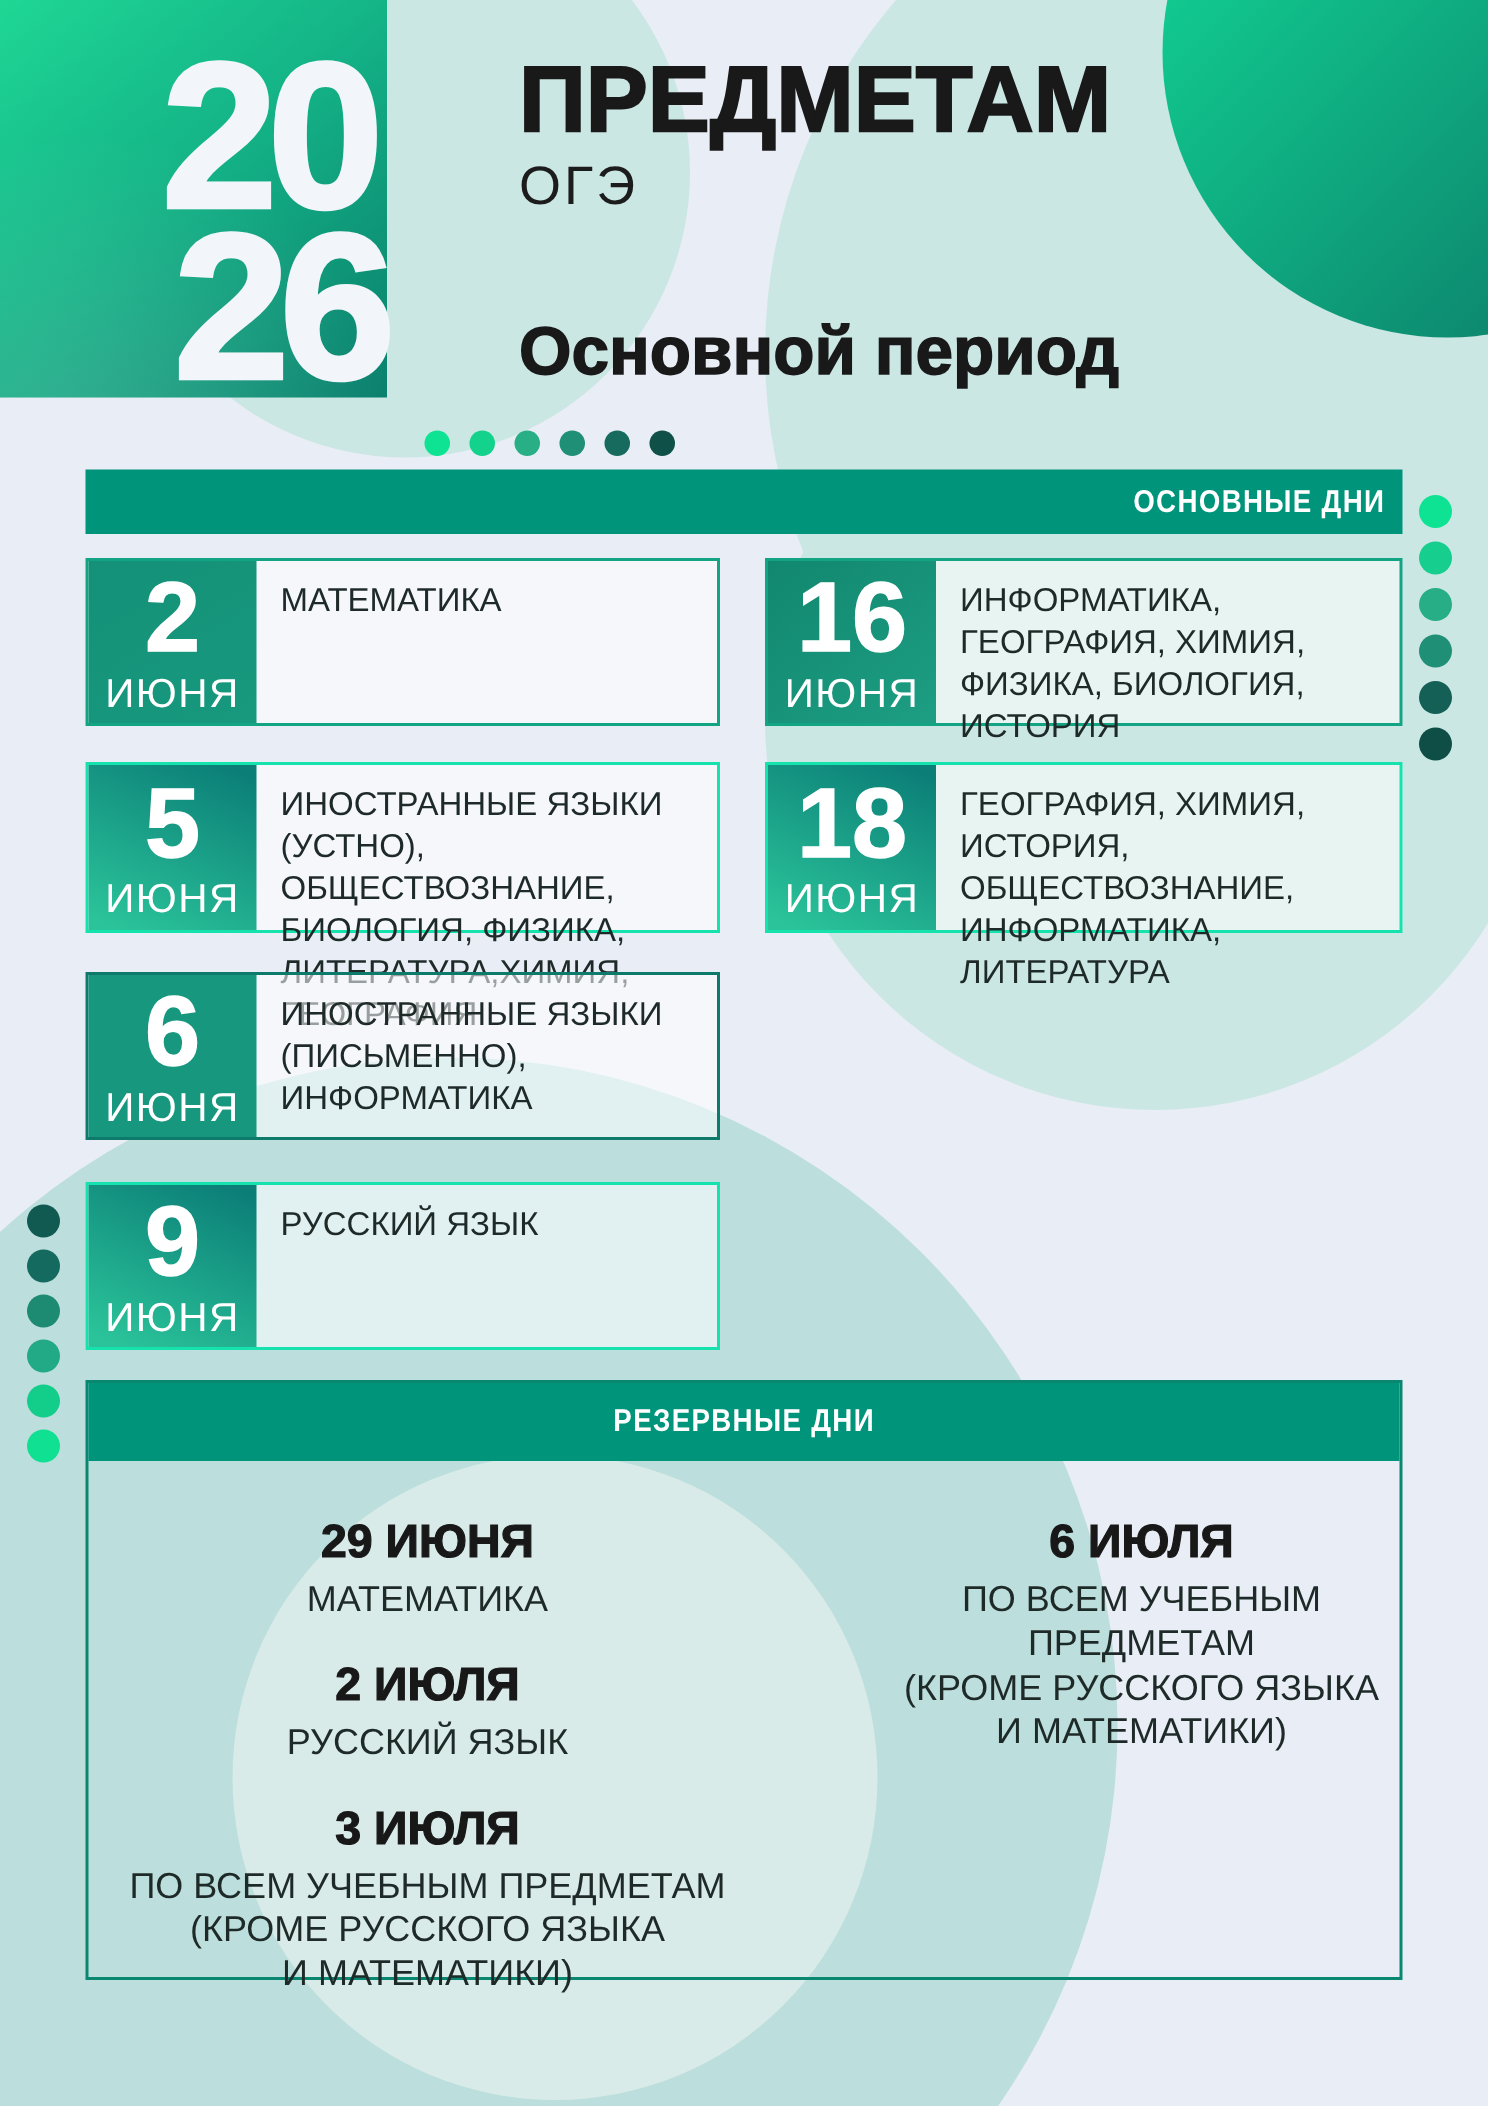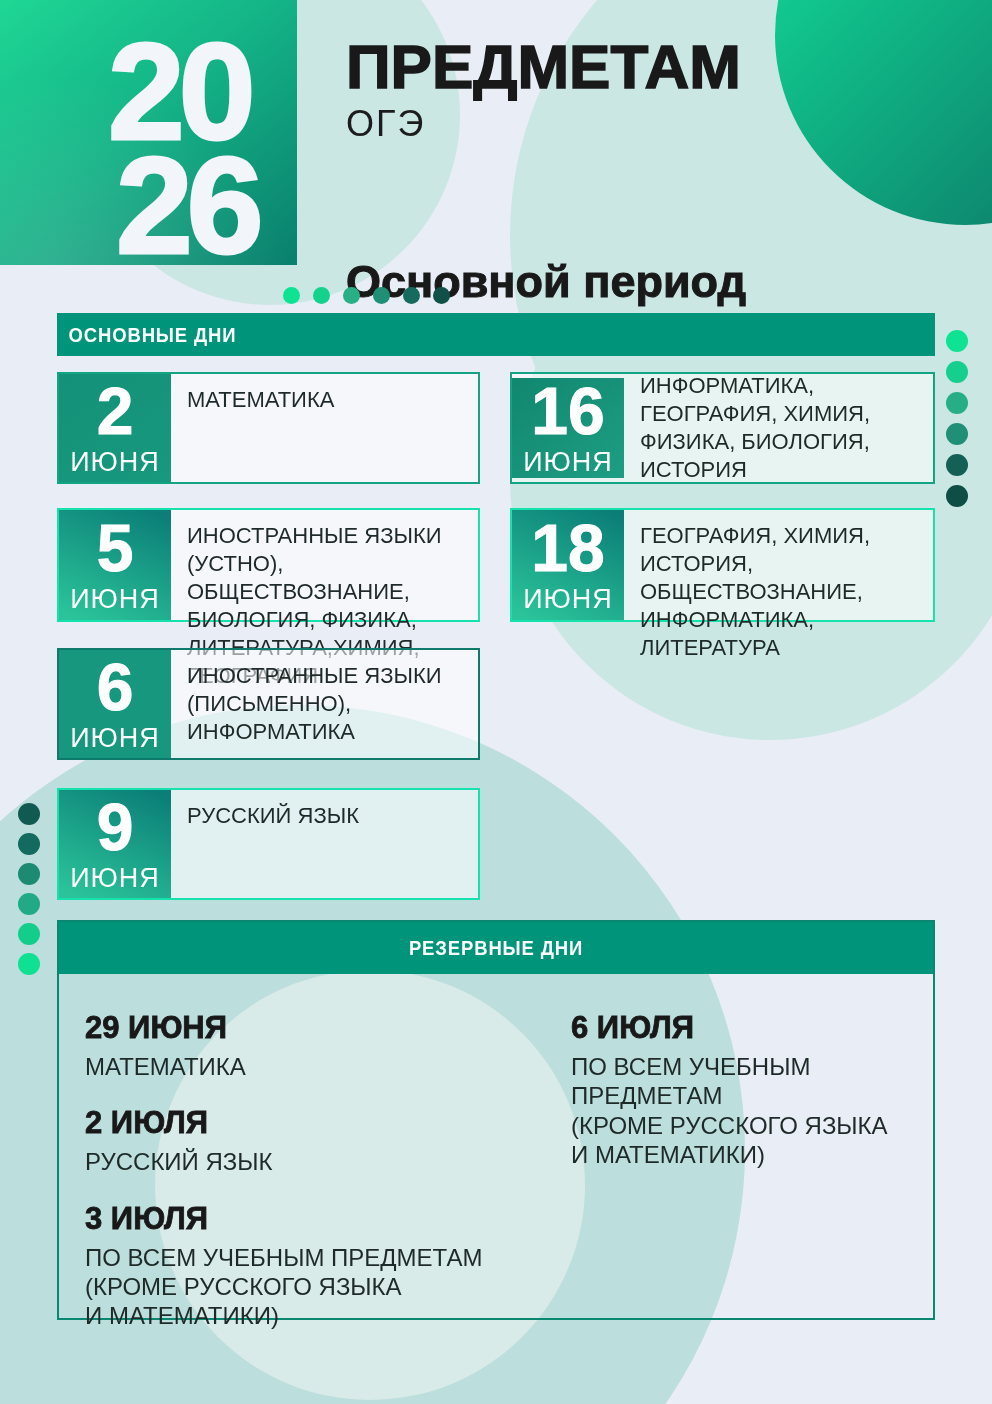--- a/index.html
+++ b/index.html
@@ -13,21 +13,21 @@
   .circle{position:absolute;border-radius:50%;z-index:0;}
   .c1{left:510px;top:-125px;width:720px;height:720px;background:var(--teal-tint,#CBE7E3);}
   .c4{left:510px;top:220px;width:520px;height:520px;background:var(--teal-tint,#CBE7E3);}
   .c3{left:80px;top:-75px;width:380px;height:380px;background:var(--teal-tint,#CBE7E3);}
   .c6{left:-145px;top:705px;width:890px;height:890px;background:#BCDEDD;}
   .c7{left:155px;top:970px;width:430px;height:430px;background:#D9EBE9;}
   .c2{left:775px;top:-155px;width:380px;height:380px;
       background:linear-gradient(135deg,#12D796 8%,#0C7A68 92%);}
   
   .year-badge{
-    position:absolute;left:0;top:0;width:297px;height:265px;z-index:2;
+    position:absolute;left:0;top:0;width:258px;height:265px;z-index:2;
     background:linear-gradient(140deg,#1FD795 0%,#14B487 45%,#0A7F6D 100%);
   }
   .year-badge::after{
     content:"";position:absolute;inset:0;
     background:radial-gradient(circle at 18% 118%,rgba(255,255,255,.16),rgba(255,255,255,0) 60%);
   }
   .year-line{
     position:relative;z-index:1;color:#F2F6FA;font-weight:700;
     font-size:138px;line-height:0.80;letter-spacing:-6px;
     -webkit-text-stroke:3px #F2F6FA;
@@ -35,36 +35,36 @@
   .year-line.l1{margin:36px 0 0 108px;}
   .year-line.l2{margin:4px 0 0 116px;}
   .title-block{position:absolute;left:346px;top:36px;z-index:2;}
   .poster-title{
     margin:0;font-size:62px;font-weight:700;letter-spacing:0;
     color:#191919;-webkit-text-stroke:1.5px #191919;line-height:1.0;
   }
   .exam-name{font-size:36px;font-weight:400;letter-spacing:2px;margin-top:8px;line-height:1.0;}
   .period-subtitle{
     position:absolute;left:346px;top:208px;z-index:2;
-    font-size:45px;font-weight:700;color:#191919;margin-top:48px;-webkit-text-stroke:1px #191919;
+    font-size:45px;font-weight:700;color:#191919;-webkit-text-stroke:1px #191919;
   }
   
   .dots{display:flex;z-index:3;}
   .dots .dot{border-radius:50%;display:block;}
   .dots-row{position:absolute;left:283px;top:287px;gap:13px;}
   .dots-row .dot{width:17px;height:17px;}
   .dots-col{flex-direction:column;}
   .dots-left{position:absolute;left:18px;top:803px;gap:8px;}
   .dots-right{position:absolute;left:946px;top:330px;gap:9px;}
   .dots-col .dot{width:22px;height:22px;}
   
   .banner{
     position:absolute;left:57px;width:878px;height:43px;z-index:3;
     background:var(--banner-green,#00947B);
-    display:flex;align-items:center;justify-content:flex-start;
+    display:flex;align-items:center;justify-content:flex-end;
   }
   .banner-main{top:313px;}
   .banner-label{
     color:#fff;font-size:21px;font-weight:700;letter-spacing:1px;
     transform:scaleX(0.88);display:inline-block;white-space:nowrap;
   }
   
   .card{
     position:absolute;display:flex;z-index:2;box-sizing:border-box;
     background:rgba(255,255,255,0.55);
@@ -80,39 +80,39 @@
   .badge-b{background:linear-gradient(140deg,#11876F,#1D9E83);}
   .badge-g{background:linear-gradient(205deg,#0B7E77 5%,#2BC49A 95%);}
   .badge-f{background:#17977E;}
   .date-day{font-size:66px;font-weight:700;line-height:1;-webkit-text-stroke:1px #fff;}
   .date-month{font-size:27px;letter-spacing:1px;margin-top:3px;font-weight:400;}
   .subjects-text{
     padding:12px 16px;font-size:22px;line-height:1.27;color:#1E2A28;
     white-space:pre-line;font-weight:400;
   }
   #card-2 {left:57px; top:372px;width:423px;height:112px;}
-  #card-16{left:510px;top:372px;width:425px;height:112px;align-items:center;}
+  #card-16{left:510px;top:372px;width:425px;height:112px;}
   #card-5 {left:57px; top:508px;width:423px;height:114px;}
   #card-19{left:510px;top:508px;width:425px;height:114px;}
   #card-6 {left:57px; top:648px;width:423px;height:112px;}
   #card-9 {left:57px; top:788px;width:423px;height:112px;}
   
   .reserve-box{
     position:absolute;left:57px;top:920px;width:878px;height:400px;z-index:2;
     box-sizing:border-box;border:2.5px solid #0A8771;
   }
   .reserve-banner{
     position:absolute;left:0;top:0;width:100%;height:52px;
     background:var(--banner-green,#00947B);
     display:flex;align-items:center;justify-content:center;
   }
   .r-col{position:absolute;top:88px;}
   .r-col-left{left:26px;width:400px;}
   .r-col-right{left:512px;width:380px;}
-  .r-entry{margin-bottom:24px;}
+  .r-entry{margin-bottom:24px;text-align:center;}
   .r-date{
     font-size:31px;font-weight:700;color:#181818;
     -webkit-text-stroke:0.8px #181818;margin-bottom:6px;
   }
   .r-subj{font-size:24px;color:#1E2A28;line-height:1.22;white-space:pre-line;}
 </style>
 </head>
 <body style="--page-bg: #E9EDF6; --teal-tint: #CBE7E3; --banner-green: #00947B; --bright-accent: #16E2AD; --medium-border: #12A483; --dark-teal: #0E7A6B; --ink: #1C1C1C;">
 
 <div class="page">

